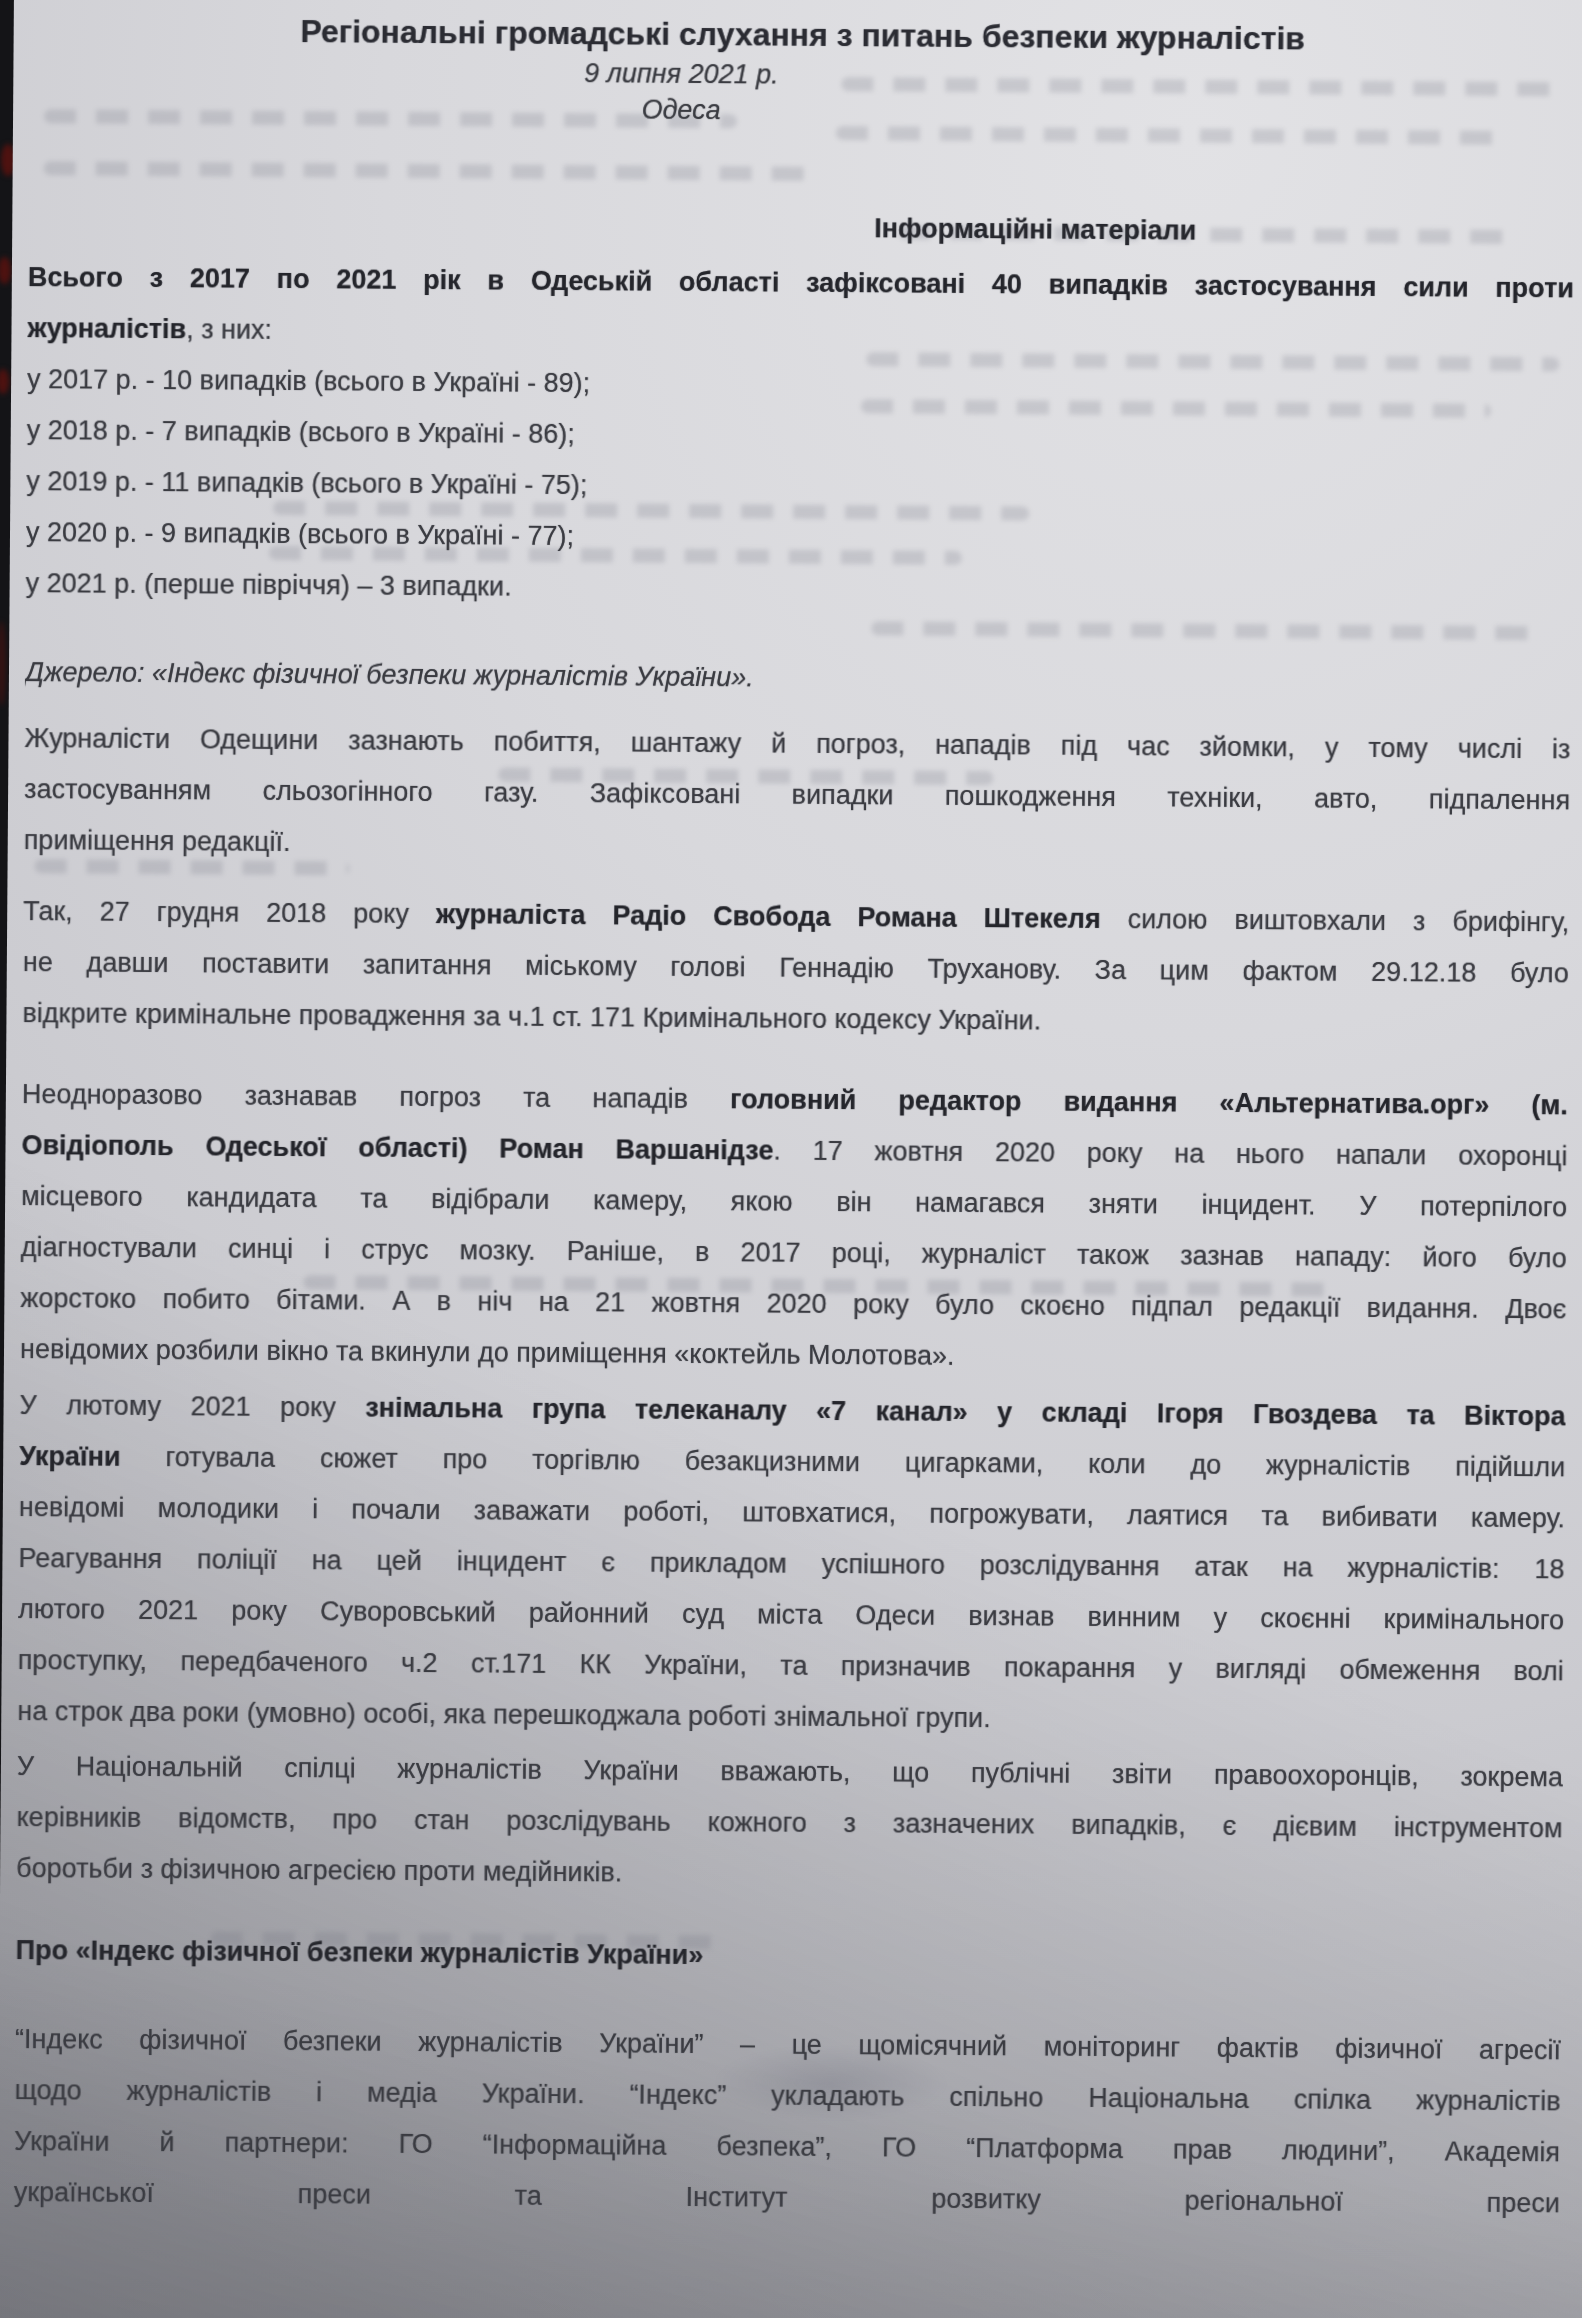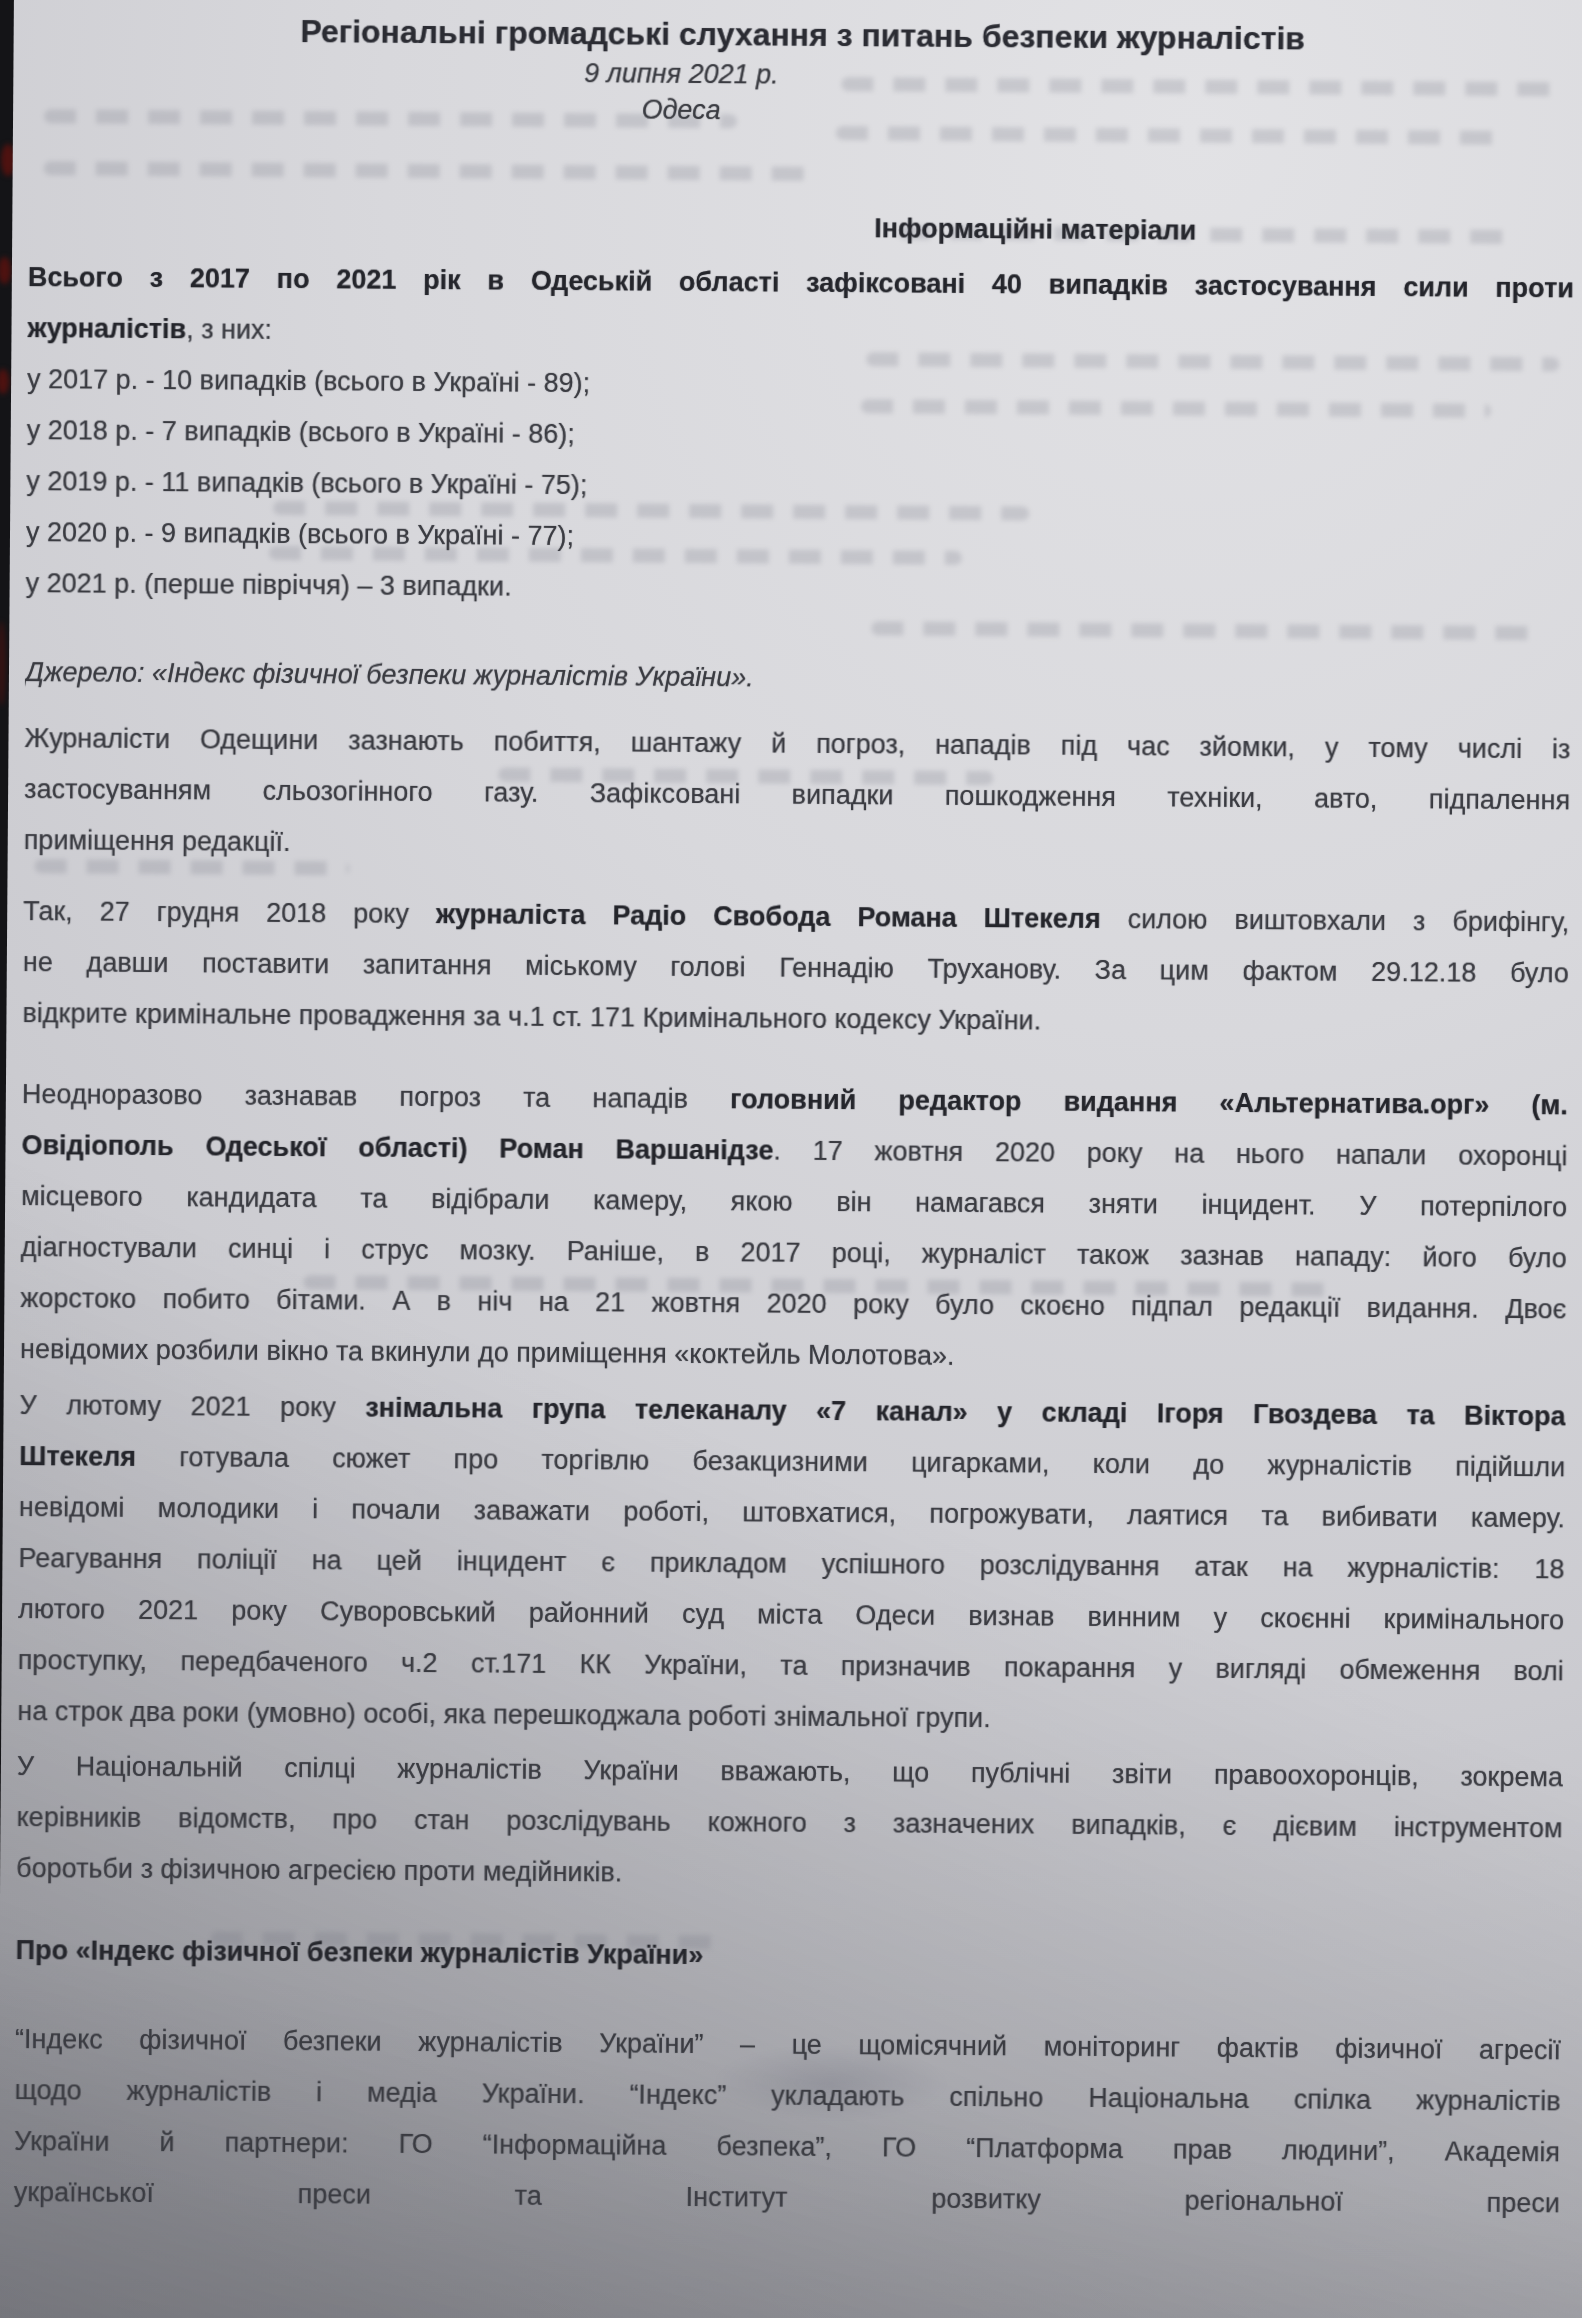--- a/index.html
+++ b/index.html
@@ -97,21 +97,21 @@
     <div class="ln lft">відкрите кримінальне провадження за ч.1 ст. 171 Кримінального кодексу України.</div>
 
     <div class="ln j" style="margin-top:30px;"><span>Неодноразово зазнавав погроз та нападів </span><strong>головний редактор видання «Альтернатива.орг» (м.</strong></div>
     <div class="ln j"><strong>Овідіополь Одеської області) Роман Варшанідзе</strong><span>. 17 жовтня 2020 року на нього напали охоронці</span></div>
     <div class="ln j">місцевого кандидата та відібрали камеру, якою він намагався зняти інцидент. У потерпілого</div>
     <div class="ln j">діагностували синці і струс мозку. Раніше, в 2017 році, журналіст також зазнав нападу: його було</div>
     <div class="ln j">жорстоко побито бітами. А в ніч на 21 жовтня 2020 року було скоєно підпал редакції видання. Двоє</div>
     <div class="ln lft">невідомих розбили вікно та вкинули до приміщення «коктейль Молотова».</div>
 
     <div class="ln j" style="margin-top:5.4px;"><span>У лютому 2021 року </span><strong>знімальна група телеканалу «7 канал» у складі Ігоря Гвоздева та Віктора</strong></div>
-    <div class="ln j"><strong>Штекеля</strong><span> готувала сюжет про торгівлю безакцизними цигарками, коли до журналістів підійшли</span></div>
+    <div class="ln j"><strong>України</strong><span> готувала сюжет про торгівлю безакцизними цигарками, коли до журналістів підійшли</span></div>
     <div class="ln j">невідомі молодики і почали заважати роботі, штовхатися, погрожувати, лаятися та вибивати камеру.</div>
     <div class="ln j">Реагування поліції на цей інцидент є прикладом успішного розслідування атак на журналістів: 18</div>
     <div class="ln j">лютого 2021 року Суворовський районний суд міста Одеси визнав винним у скоєнні кримінального</div>
     <div class="ln j">проступку, передбаченого ч.2 ст.171 КК України, та призначив покарання у вигляді обмеження волі</div>
     <div class="ln lft">на строк два роки (умовно) особі, яка перешкоджала роботі знімальної групи.</div>
 
     <div class="ln j" style="margin-top:3.6px;">У Національній спілці журналістів України вважають, що публічні звіти правоохоронців, зокрема</div>
     <div class="ln j">керівників відомств, про стан розслідувань кожного з зазначених випадків, є дієвим інструментом</div>
     <div class="ln lft">боротьби з фізичною агресією проти медійників.</div>
 

